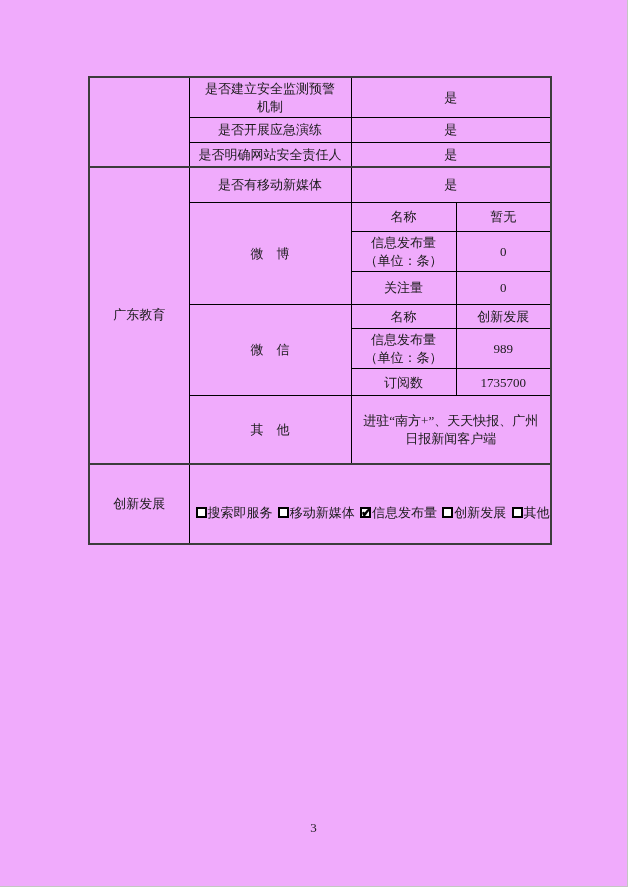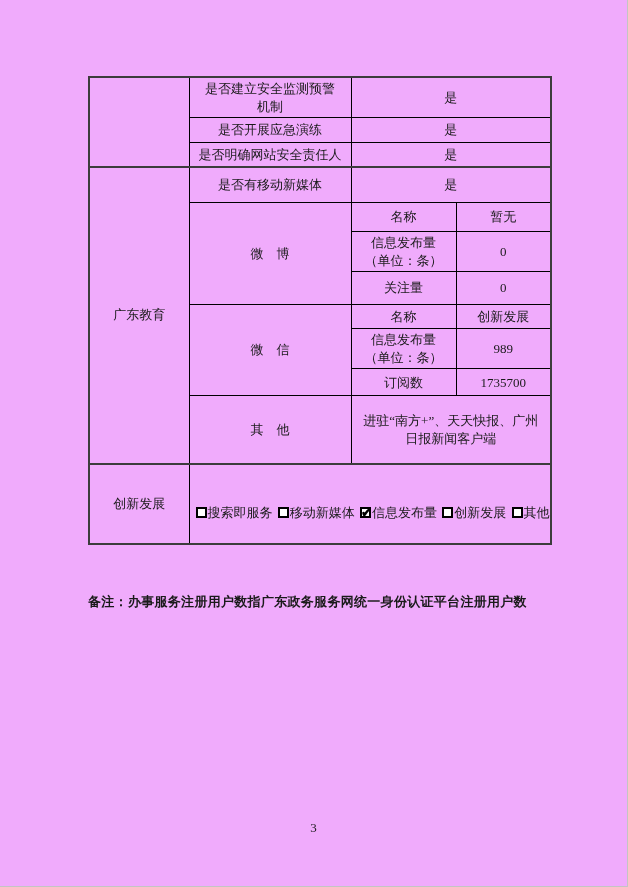--- a/index.html
+++ b/index.html
@@ -174,17 +174,16 @@
           <span class="cb"></span><span>移动新媒体</span>
           <span class="cb checked"></span><span>信息发布量</span>
           <span class="cb"></span><span>创新发展</span>
           <span class="cb"></span><span>其他</span>
         </span>
       </td>
     </tr>
   </tbody>
     </table>
 
-  <p class="note">备注：办事服务注册用户数指广东政务服务网统一身份认证平台注册用户数</p>
 
   <div class="page-number">3</div>
 
 </div>
 
 </body></html>

